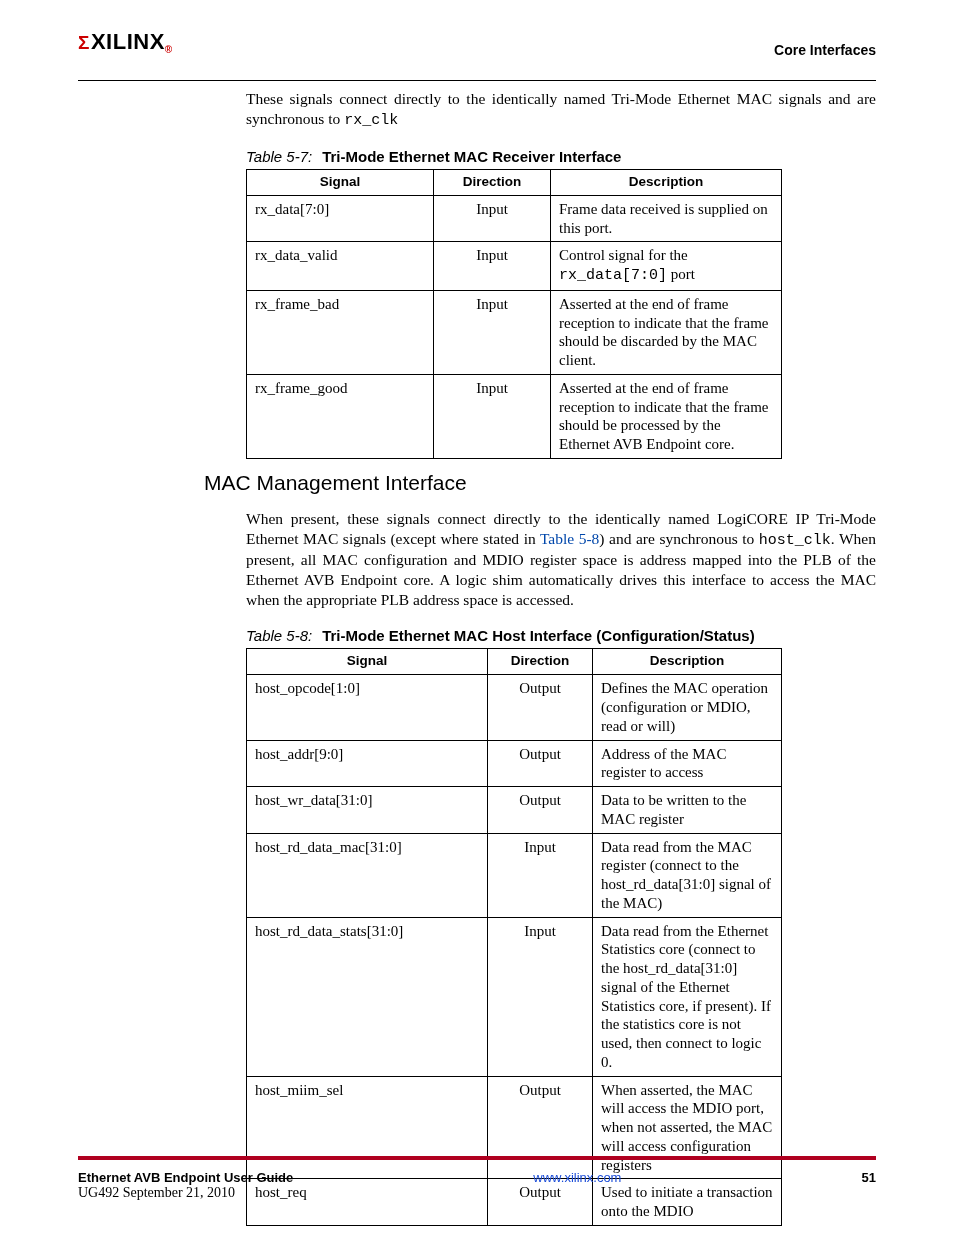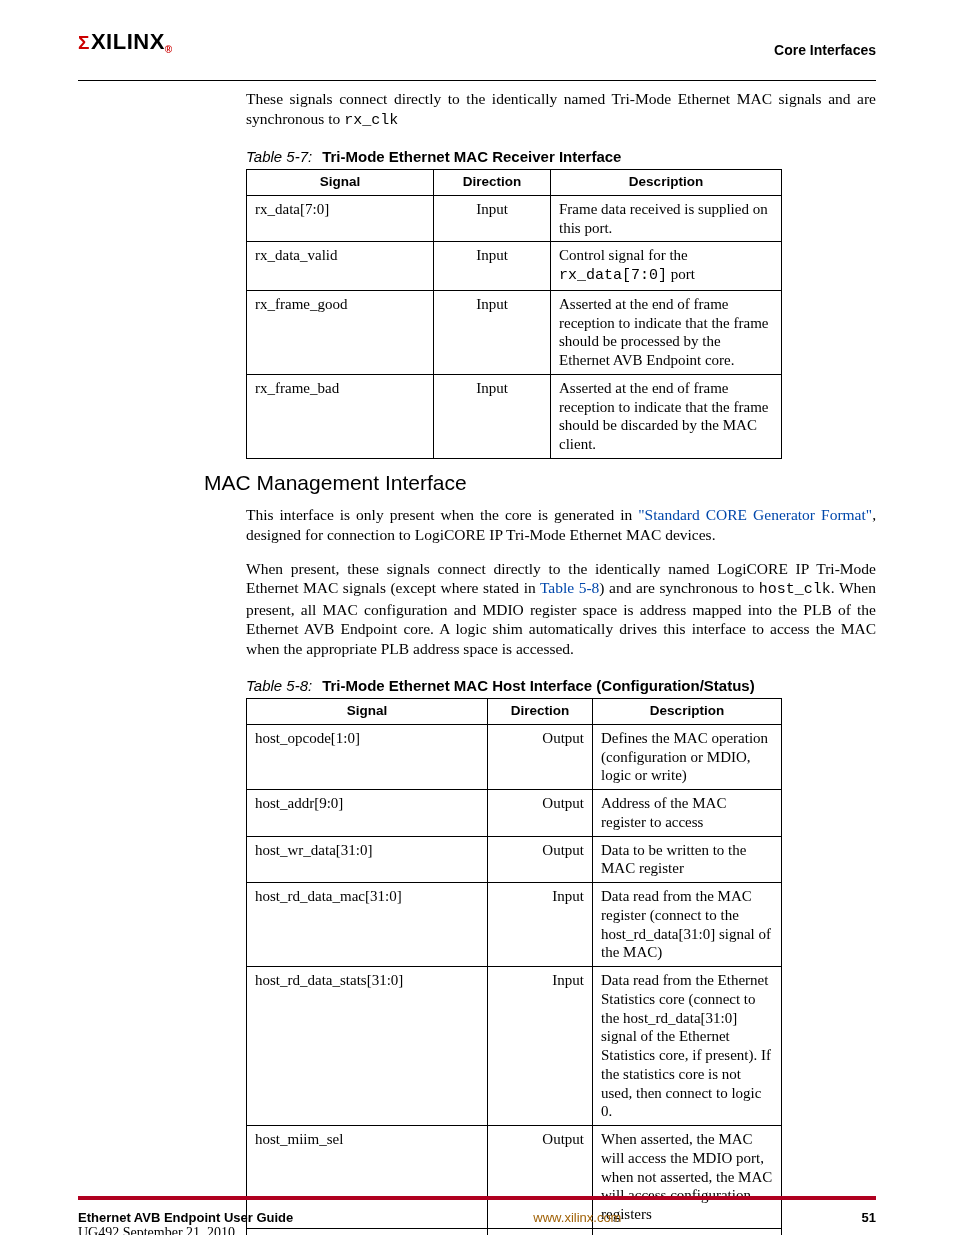--- a/index.html
+++ b/index.html
@@ -105,21 +105,21 @@
   }
   table.signal-table th {
     font-family: Arial, Helvetica, sans-serif;
     font-weight: 700;
     font-size: 13.5px;
     text-align: center;
   }
   td.sig  { width: 170px; }
   td.dir  { width: 100px; text-align: center; }
   td.sig8 { width: 224px; }
-  td.dir8 { width: 88px; text-align: right; }
+  td.dir8 { width: 88px; text-align: center; }
 
   .footer {
     position: absolute;
     left: 78px;
     right: 78px;
     bottom: 34px;
   }
   .footer-rule {
     height: 4px;
     border-top: 4px solid #b00020;
@@ -132,21 +132,21 @@
     font-size: 13px;
   }
   .footer-left { font-weight: 700; }
   .footer-left .sub {
     display: block;
     font-weight: 400;
     font-family: "Palatino Linotype", Palatino, serif;
     font-size: 14px;
   }
   .footer-center { text-align: center; flex: 1; }
-  .footer-center a { color: #a16207; text-decoration: none; }
+  .footer-center a { color: #1d4ed8; text-decoration: none; }
   .footer-right { font-weight: 700; }
 </style>
 </head>
 <body>
 
 <div class="page">
 
   <div class="header-row">
     <div class="logo">
       <span class="logo-sigma">Σ</span><span>XILINX</span><sub class="dot">®</sub>
@@ -179,37 +179,34 @@
         <td>Frame data received is supplied on this port.</td>
       </tr>
       <tr>
         <td class="sig">rx_data_valid</td>
         <td class="dir">Input</td>
         <td>
           <span>Control signal for the </span><span class="mono">rx_data[7:0]</span><span> port</span>
         </td>
       </tr>
       <tr>
+        <td class="sig">rx_frame_bad</td>
+        <td class="dir">Input</td>
+        <td>Asserted at the end of frame reception to indicate that the frame should be discarded by the MAC client.</td>
+      </tr>
+      <tr>
         <td class="sig">rx_frame_good</td>
         <td class="dir">Input</td>
         <td>Asserted at the end of frame reception to indicate that the frame should be processed by the Ethernet AVB Endpoint core.</td>
-      </tr>
-      <tr>
-        <td class="sig">rx_frame_bad</td>
-        <td class="dir">Input</td>
-        <td>Asserted at the end of frame reception to indicate that the frame should be discarded by the MAC client.</td>
       </tr>
     </tbody>
   </table>
 
   <h2 class="section" style="margin-top:12px">MAC Management Interface</h2>
 
-  <p class="body">
-    <span>This interface is only present when the core is generated in </span><a href="#" class="link">"Standard CORE Generator Format"</a><span>, designed for connection to LogiCORE IP Tri-Mode Ethernet MAC devices.</span>
-  </p>
 
   <p class="body" style="margin-top:14px">
     <span>When present, these signals connect directly to the identically named LogiCORE IP Tri-Mode Ethernet MAC signals (except where stated in </span><a href="#" class="link">Table 5-8</a><span>) and are synchronous to </span><span class="mono">host_clk</span><span>. When present, all MAC configuration and MDIO register space is address mapped into the PLB of the Ethernet AVB Endpoint core. A logic shim automatically drives this interface to access the MAC when the appropriate PLB address space is accessed.</span>
   </p>
 
   <div class="table-caption">
     <span class="tc-num">Table 5-8:</span><span class="tc-title">Tri-Mode Ethernet MAC Host Interface (Configuration/Status)</span>
   </div>
 
   <table class="signal-table">
@@ -217,21 +214,21 @@
       <tr>
         <th>Signal</th>
         <th>Direction</th>
         <th>Description</th>
       </tr>
     </thead>
     <tbody>
       <tr>
         <td class="sig8">host_opcode[1:0]</td>
         <td class="dir8">Output</td>
-        <td>Defines the MAC operation (configuration or MDIO, logic or write)</td>
+        <td>Defines the MAC operation (configuration or MDIO, read or will)</td>
       </tr>
       <tr>
         <td class="sig8">host_addr[9:0]</td>
         <td class="dir8">Output</td>
         <td>Address of the MAC register to access</td>
       </tr>
       <tr>
         <td class="sig8">host_wr_data[31:0]</td>
         <td class="dir8">Output</td>
         <td>Data to be written to the MAC register</td>

